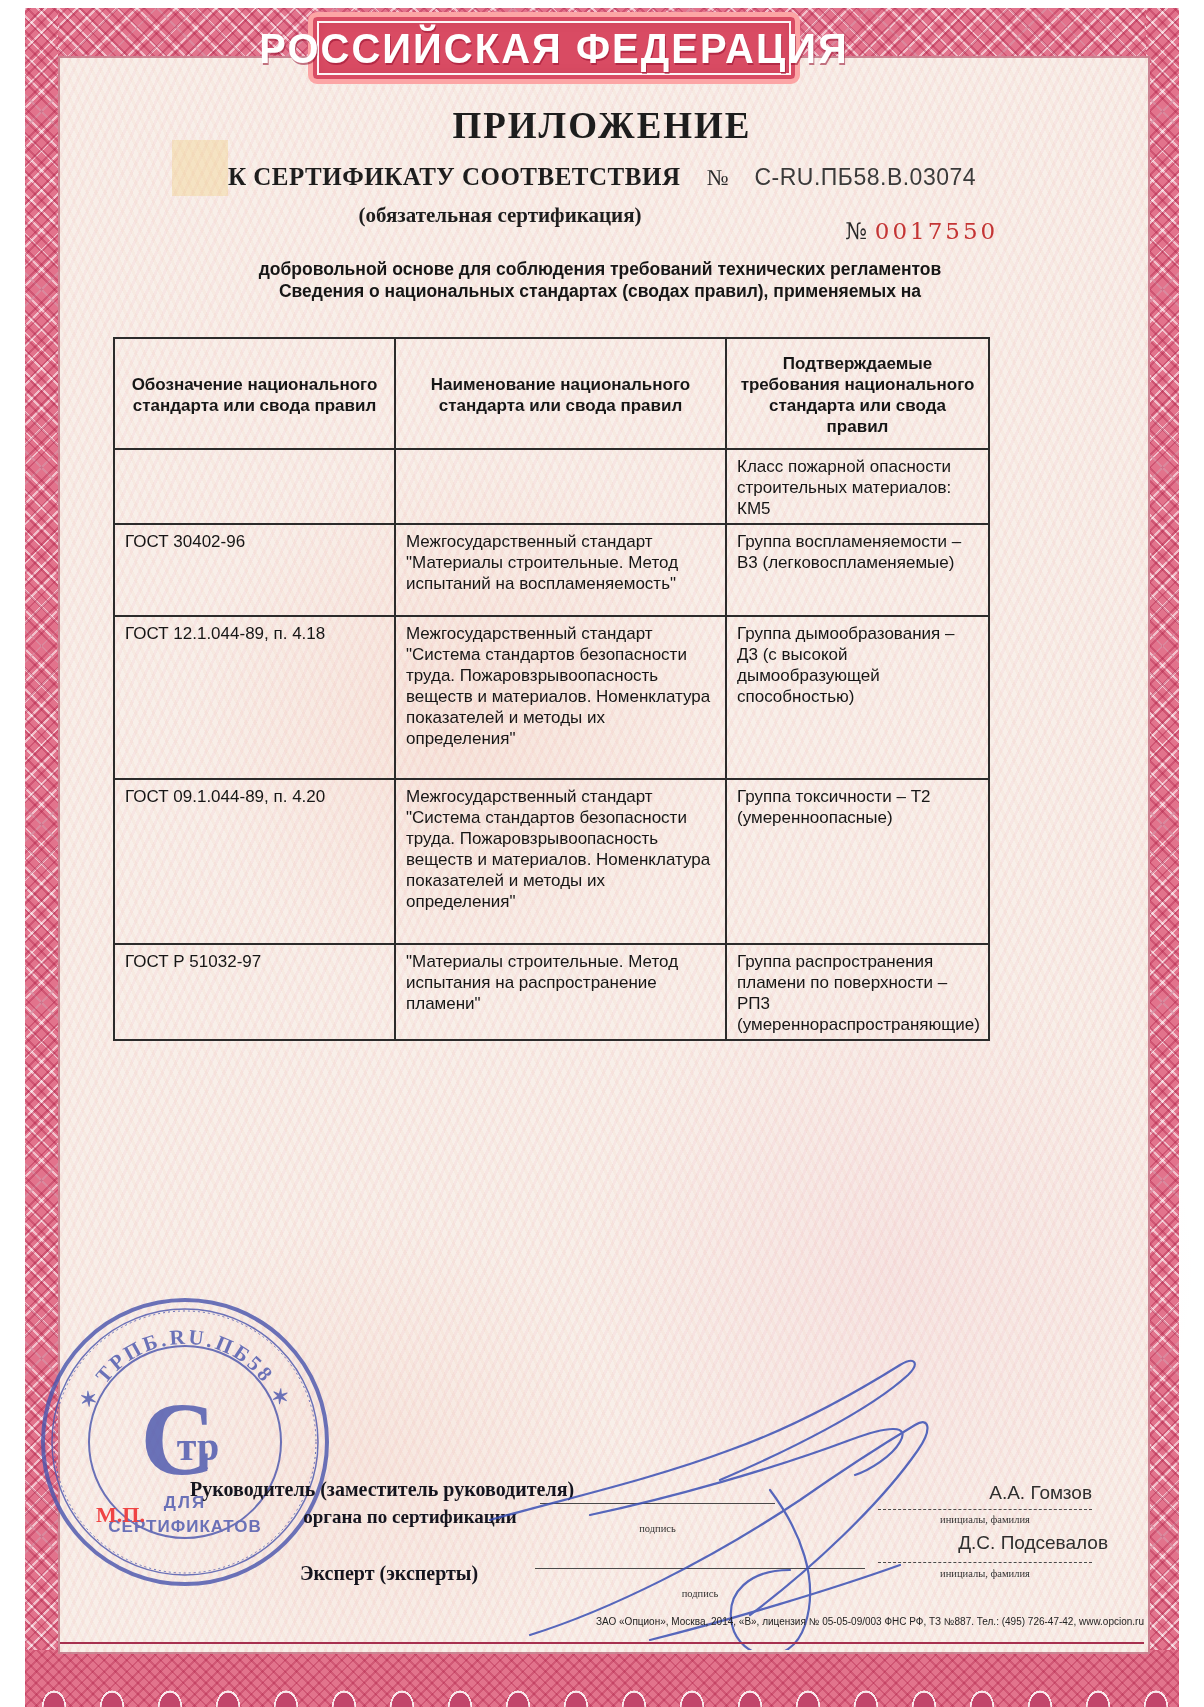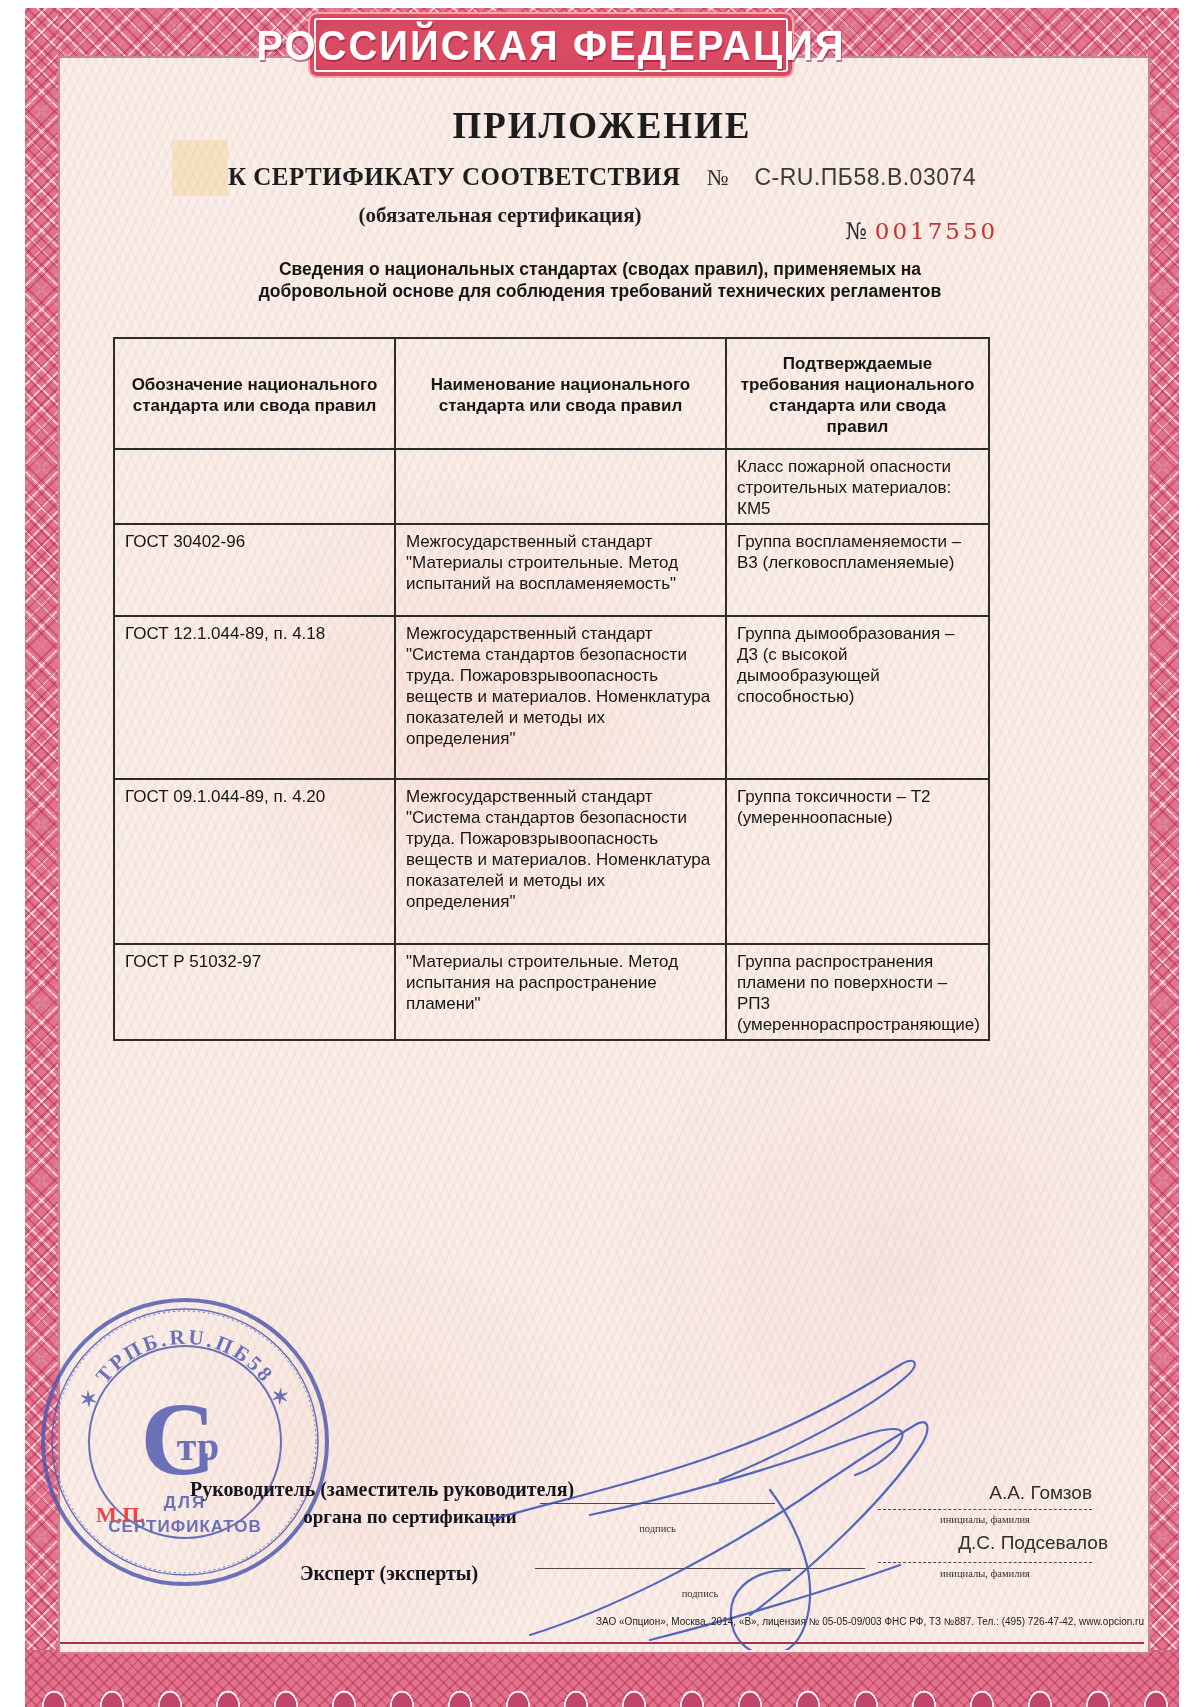--- a/index.html
+++ b/index.html
@@ -31,21 +31,21 @@
       repeating-linear-gradient(65deg, rgba(238,160,120,.065) 0 3px, transparent 3px 8px);
     border:2px solid rgba(166,48,79,.55);}
   .swirl{position:absolute;border-radius:50%;pointer-events:none;}
   .swirl1{left:120px;top:380px;width:560px;height:560px;background:radial-gradient(circle, rgba(238,150,120,.12), transparent 68%);}
   .swirl2{left:520px;top:900px;width:620px;height:620px;background:radial-gradient(circle, rgba(230,140,170,.10), transparent 70%);}
   .swirl3{left:60px;top:1150px;width:500px;height:500px;background:radial-gradient(circle, rgba(235,160,140,.10), transparent 70%);}
   .ypatch{position:absolute;left:112px;top:82px;width:56px;height:56px;background:rgba(238,198,96,.28);}
 
   
   .banner{position:absolute;left:308px;top:12px;width:482px;height:62px;
-    background:#d94b63;border:2px solid #fca5a5;border-radius:9px;
+    background:#d94b63;border:5px solid #fca5a5;border-radius:9px;
     box-shadow:inset 0 0 0 4px #d94b63, inset 0 0 0 6px rgba(255,255,255,.95), inset 0 0 14px rgba(140,10,40,.35);
     display:flex;align-items:center;justify-content:center;}
   .banner span{color:#ffffff;font-weight:700;font-size:40px;letter-spacing:2px;
     transform:scaleY(1.08);text-shadow:1px 2px 0 rgba(150,15,45,.55);white-space:nowrap;}
 
   
   .title{position:absolute;left:0;top:104px;width:100%;text-align:center;
     font-family:"Liberation Serif",serif;font-weight:700;font-size:37px;letter-spacing:2px;color:#1d1d1d;}
   .subrow{position:absolute;left:0;top:163px;width:100%;display:flex;justify-content:center;
     align-items:baseline;gap:26px;}
@@ -107,22 +107,22 @@
     <span class="subtitle">К СЕРТИФИКАТУ СООТВЕТСТВИЯ</span>
     <span class="nosign">№</span>
     <span class="certnum">C-RU.ПБ58.В.03074</span>
   </div>
   <div class="certtype">(обязательная сертификация)</div>
   <div class="formnum">
     <span>№</span><span class="digits">0017550</span>
   </div>
 
   <div class="intro">
+    <div>добровольной основе для соблюдения требований технических регламентов</div>
     <div>Сведения о национальных стандартах (сводах правил), применяемых на</div>
-    <div>добровольной основе для соблюдения требований технических регламентов</div>
   </div>
 
   <table class="std">
     <colgroup>
         <col style="width:281px">
         <col style="width:331px">
         <col style="width:263px">
       </colgroup>
     <tbody>
         <tr class="h-head">

